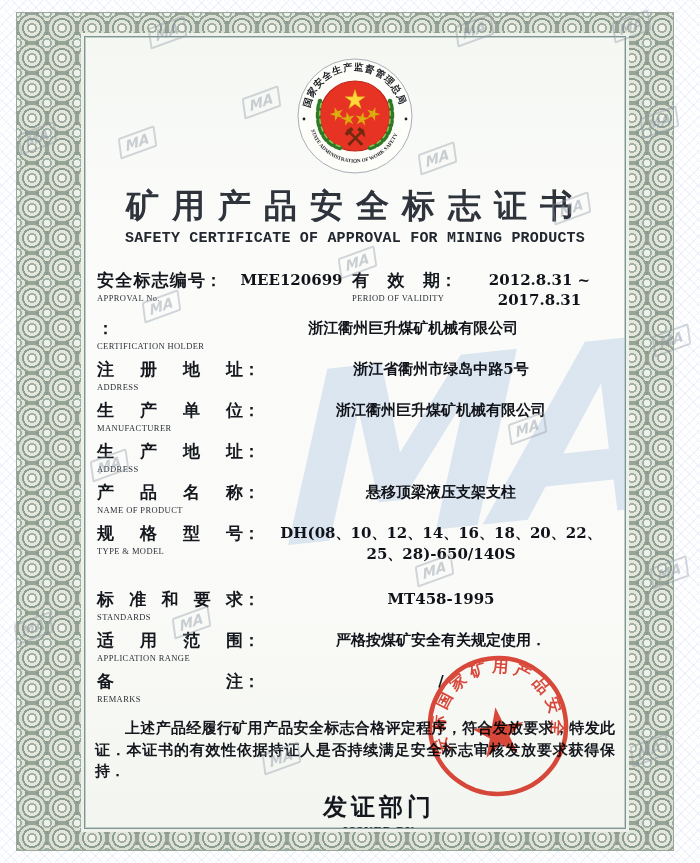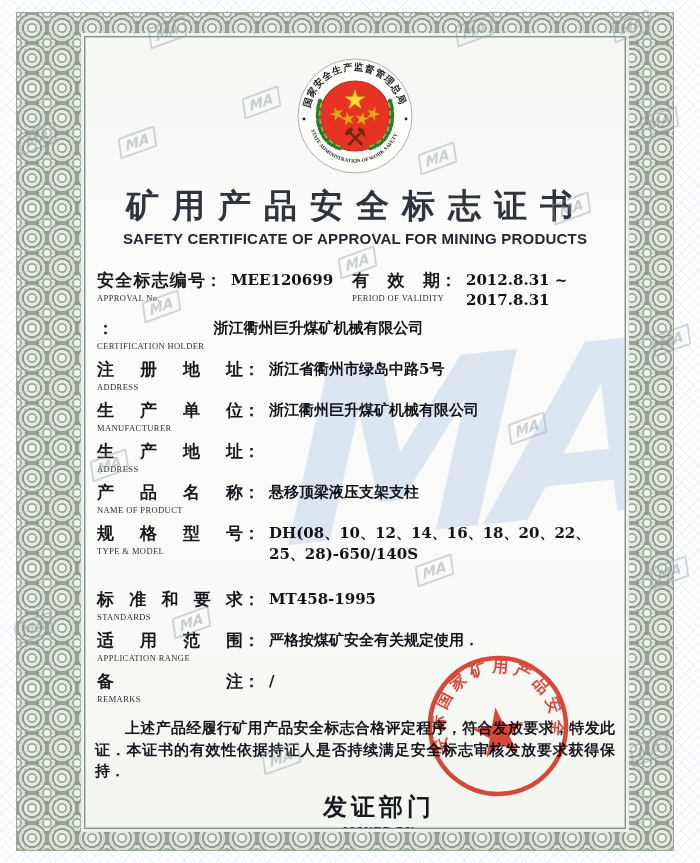--- a/index.html
+++ b/index.html
@@ -60,41 +60,41 @@
   
   .emblem-wrap{width:100%;display:flex;justify-content:center;margin-top:18px;}
   .title{
     text-align:center;margin-top:10px;
     font-size:33px;font-weight:700;color:#2f343c;
     letter-spacing:13px;padding-left:2px;line-height:1.15;
   }
   .subtitle{
     text-align:center;margin-top:5px;
     font-size:15px;font-weight:700;color:#23272f;letter-spacing:0.2px;
-    font-family:Liberation Sans, sans-serif;
+    font-family:Liberation Mono, monospace;
   }
   
   .fields{padding:0 12px;margin-top:22px;color:#15181f;}
   .frow{display:flex;align-items:flex-start;margin-bottom:7px;}
   .flabel{flex:0 0 auto;}
   .label-line{display:flex;align-items:baseline;white-space:nowrap;}
   .cn{
     display:inline-block;width:146px;
     font-size:17px;font-weight:700;color:#14171d;
     text-align:justify;text-align-last:justify;line-height:1.15;
   }
   .cn.narrow{width:88px;}
   .colon{font-size:17px;font-weight:700;}
   .en{
     font-size:8.5px;color:#2b2f36;letter-spacing:0.4px;margin-top:1px;
     font-family:"Liberation Serif","DejaVu Serif",serif;
   }
   .fvalue{
     flex:1;padding-left:9px;padding-top:1px;
-    font-size:15px;font-weight:600;color:#101319;line-height:1.35;
+    font-size:15px;font-weight:600;color:#101319;line-height:1.35;text-align:center;
   }
   .fvalue.model{max-width:400px;}
   .pair{display:flex;width:100%;}
   .pair .col-left{flex:0 0 255px;display:flex;}
   .pair .col-right{flex:1;display:flex;}
   .gap-before{margin-top:24px;}
   
   .statement{
     margin:14px 10px 0 10px;
     font-size:15px;font-weight:600;color:#14171d;

